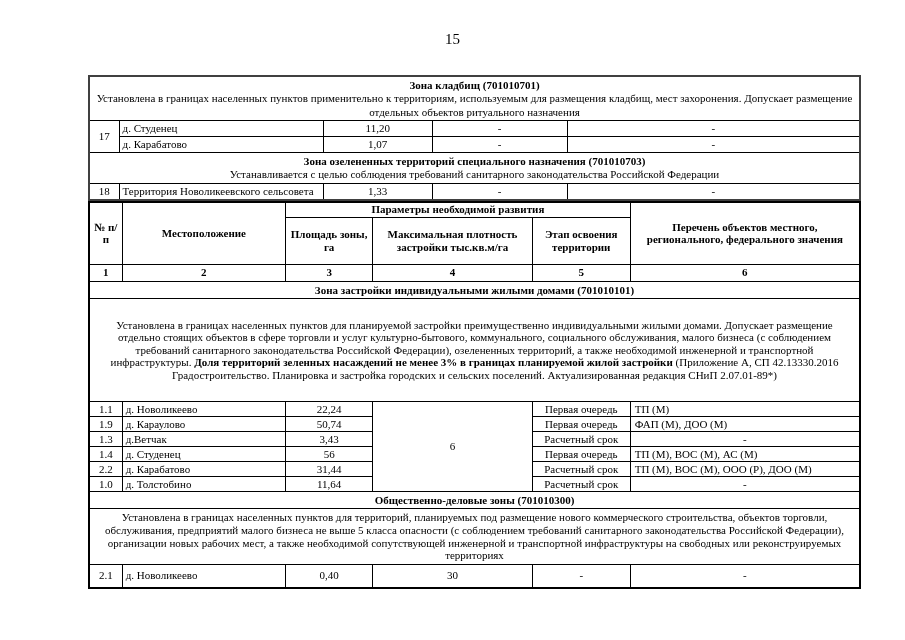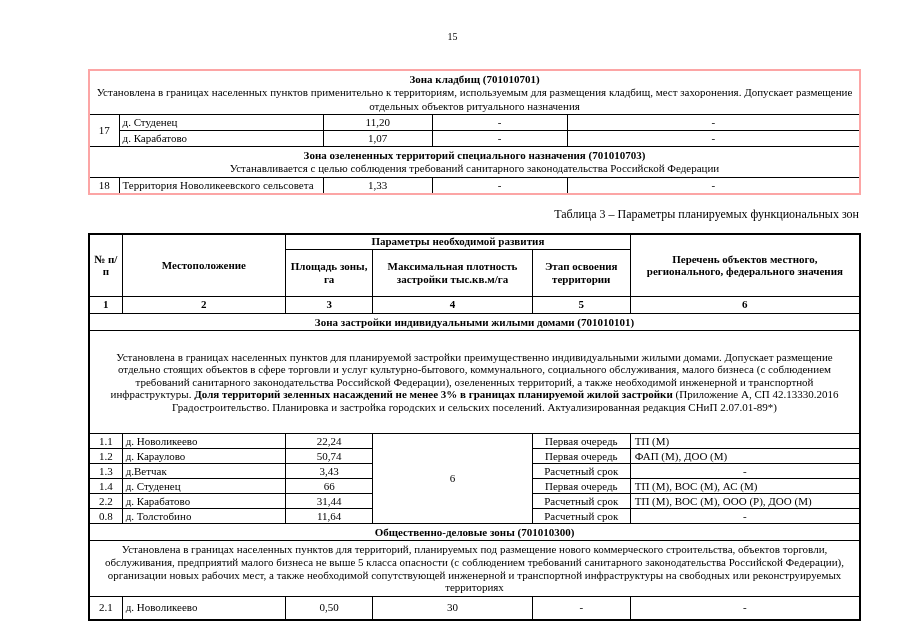--- a/index.html
+++ b/index.html
@@ -1,24 +1,24 @@
 <!DOCTYPE html>
 <html><head>
 <meta charset="utf-8">
 <style>
   html,body{margin:0;padding:0;background:#ffffff;}
   body{
     width:905px;height:640px;overflow:hidden;position:relative;
     font-family:"Liberation Serif","DejaVu Serif",serif;color:#000;
   }
-  .page-num{margin-top:31px;text-align:center;font-size:10px;}
+  .page-num{margin-top:31px;text-align:center;font-size:15px;}
   .content{margin-left:88px;width:773px;}
   table{border-collapse:collapse;table-layout:fixed;width:100%;font-size:11px;}
   td{border:1px solid #000;padding:0 3px;vertical-align:middle;line-height:13px;overflow:hidden;}
-  .t1{margin-top:27px;border:2px solid #fca5a5;}
+  .t1{margin-top:27px;border:2px solid #404040;}
   .t3{border:2px solid #000;}
   .c{text-align:center;}
   .l{text-align:left;}
   .b{font-weight:bold;}
   .sec-cell{text-align:center;padding:1px 2px;}
   .sec-title{font-weight:bold;line-height:14px;}
   .sec-desc{line-height:13.5px;}
   .desc-cell{text-align:center;padding:20px 4px;line-height:12.6px;}
   .desc-left{text-align:center;padding:2px 4px;line-height:12.6px;}
   .t1 td{height:15px;}
@@ -75,21 +75,20 @@
     <tr class="data">
       <td class="c">18</td>
       <td class="l">Территория Новоликеевского сельсовета</td>
       <td class="c">1,33</td>
       <td class="c">-</td>
       <td class="c">-</td>
     </tr>
   </tbody>
     </table>
 
-  <div class="caption">Таблица 3 – Параметры планируемых функциональных зон</div>
 
   <table class="t3">
     <colgroup>
       <col style="width:4.3%">
         <col style="width:21.2%">
         <col style="width:11.3%">
         <col style="width:20.7%">
         <col style="width:12.7%">
         <col style="width:29.8%">
     </colgroup>
@@ -125,65 +124,65 @@
 
     <tr class="data">
       <td class="c">1.1</td>
       <td class="l">д. Новоликеево</td>
       <td class="c">22,24</td>
       <td class="c" rowspan="6">6</td>
       <td class="c">Первая очередь</td>
       <td class="l objcell">ТП (М)</td>
     </tr>
     <tr class="data">
-      <td class="c">1.2</td>
+      <td class="c">1.9</td>
       <td class="l">д. Караулово</td>
       <td class="c">50,74</td>
       <td class="c">Первая очередь</td>
       <td class="l objcell">ФАП (М), ДОО (М)</td>
     </tr>
     <tr class="data">
       <td class="c">1.3</td>
       <td class="l">д.Ветчак</td>
       <td class="c">3,43</td>
       <td class="c">Расчетный срок</td>
       <td class="c">-</td>
     </tr>
     <tr class="data">
       <td class="c">1.4</td>
       <td class="l">д. Студенец</td>
-      <td class="c">66</td>
+      <td class="c">56</td>
       <td class="c">Первая очередь</td>
       <td class="l objcell">ТП (М), ВОС (М), АС (М)</td>
     </tr>
     <tr class="data">
       <td class="c">2.2</td>
       <td class="l">д. Карабатово</td>
       <td class="c">31,44</td>
       <td class="c">Расчетный срок</td>
       <td class="l objcell">ТП (М), ВОС (М), ООО (Р), ДОО (М)</td>
     </tr>
     <tr class="data">
-      <td class="c">0.8</td>
+      <td class="c">1.0</td>
       <td class="l">д. Толстобино</td>
       <td class="c">11,64</td>
       <td class="c">Расчетный срок</td>
       <td class="c">-</td>
     </tr>
 
     <tr>
       <td colspan="6" class="sec-cell sec-title">Общественно-деловые зоны (701010300)</td>
     </tr>
     <tr>
       <td colspan="6" class="desc-left">Установлена в границах населенных пунктов для территорий, планируемых под размещение нового коммерческого строительства, объектов торговли, обслуживания, предприятий малого бизнеса не выше 5 класса опасности (с соблюдением требований санитарного законодательства Российской Федерации), организации новых рабочих мест, а также необходимой сопутствующей инженерной и транспортной инфраструктуры на свободных или реконструируемых территориях</td>
     </tr>
     <tr class="data-tall">
       <td class="c">2.1</td>
       <td class="l">д. Новоликеево</td>
-      <td class="c">0,50</td>
+      <td class="c">0,40</td>
       <td class="c">30</td>
       <td class="c">-</td>
       <td class="c">-</td>
     </tr>
   </tbody>
     </table>
 
 </div>
 
 </body></html>

